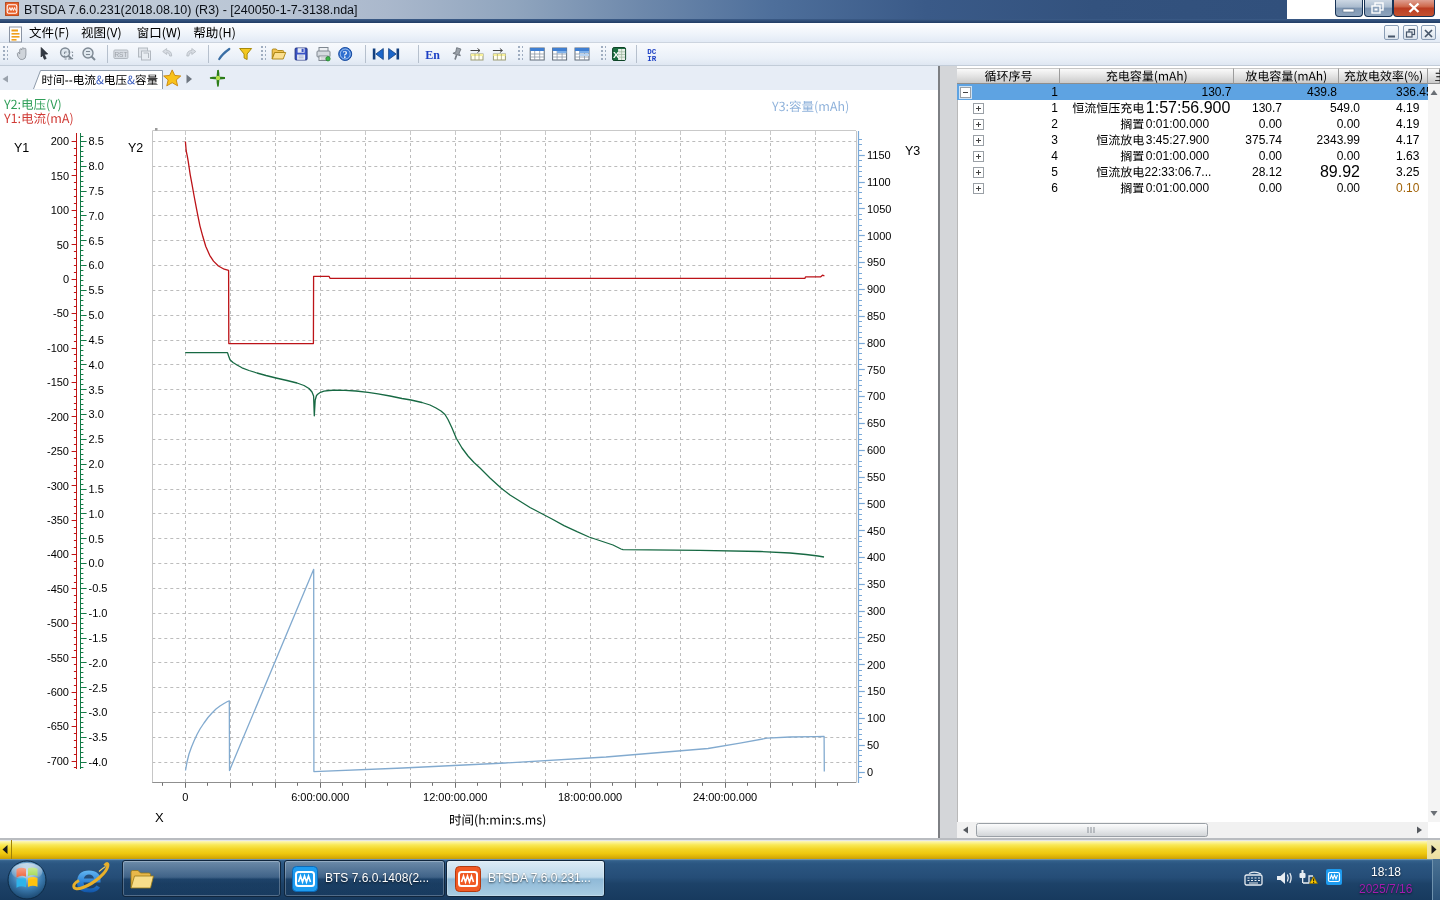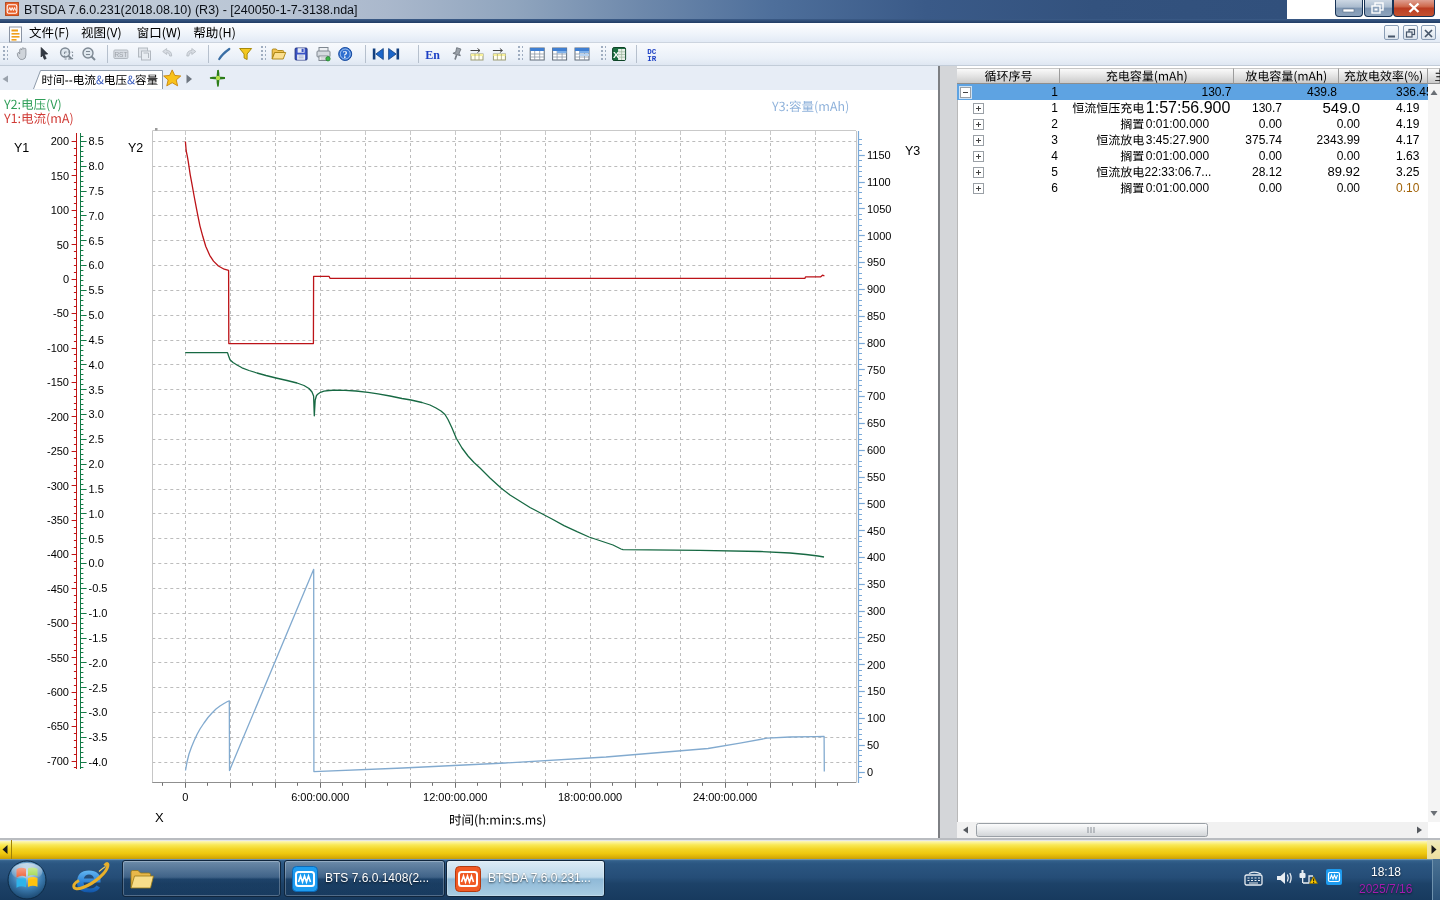--- a/index.html
+++ b/index.html
@@ -806,21 +806,21 @@
 <div class="abs" style="left:957px;top:84px;width:471px;height:16px;background:#5ea3e2"></div>
 <div class="pbox" style="left:959.5px;top:86.5px;box-shadow:0 0 0 1px #cfe2f4"></div>
 <div style="position:absolute;font-size:12px;color:#000;height:16px;line-height:16px;right:382px;top:84px;color:#000">1</div>
 <div style="position:absolute;font-size:12px;color:#000;height:16px;line-height:16px;right:208.5px;top:84px;color:#000">130.7</div>
 <div style="position:absolute;font-size:12px;color:#000;height:24px;line-height:16px;right:103px;top:84px;color:#000">439.8</div>
 <div style="position:absolute;font-size:12px;color:#000;height:16px;line-height:16px;left:1396px;top:84px;width:32px;overflow:hidden">336.454</div>
 <div class="pbox plus" style="left:972.5px;top:102.5px"></div>
 <div style="position:absolute;font-size:12px;color:#000;height:16px;line-height:16px;right:382px;top:100px;color:#000">1</div>
 <div style="position:absolute;font-size:16px;color:#000;height:16px;line-height:16px;left:1145.8px;top:100px">1:57:56.900</div>
 <div style="position:absolute;font-size:12px;color:#000;height:16px;line-height:16px;right:158px;top:100px;color:#000">130.7</div>
-<div style="position:absolute;font-size:15px;color:#000;height:16px;line-height:16px;right:80px;top:100px;color:#000">549.0</div>
+<div style="position:absolute;font-size:12px;color:#000;height:16px;line-height:16px;right:80px;top:100px;color:#000">549.0</div>
 <div style="position:absolute;font-size:12px;color:#000;height:16px;line-height:16px;left:1396px;top:100px;width:32px;overflow:hidden">4.19</div>
 <div class="pbox plus" style="left:972.5px;top:118.5px"></div>
 <div style="position:absolute;font-size:12px;color:#000;height:16px;line-height:16px;right:382px;top:116px;color:#000">2</div>
 <div style="position:absolute;font-size:12px;color:#000;height:16px;line-height:16px;left:1145.8px;top:116px">0:01:00.000</div>
 <div style="position:absolute;font-size:12px;color:#000;height:16px;line-height:16px;right:158px;top:116px;color:#000">0.00</div>
 <div style="position:absolute;font-size:12px;color:#000;height:16px;line-height:16px;right:80px;top:116px;color:#000">0.00</div>
 <div style="position:absolute;font-size:12px;color:#000;height:16px;line-height:16px;left:1396px;top:116px;width:32px;overflow:hidden">4.19</div>
 <div class="pbox plus" style="left:972.5px;top:134.5px"></div>
 <div style="position:absolute;font-size:12px;color:#000;height:16px;line-height:16px;right:382px;top:132px;color:#000">3</div>
 <div style="position:absolute;font-size:12px;color:#000;height:16px;line-height:16px;left:1145.8px;top:132px">3:45:27.900</div>
@@ -830,21 +830,21 @@
 <div class="pbox plus" style="left:972.5px;top:150.5px"></div>
 <div style="position:absolute;font-size:12px;color:#000;height:16px;line-height:16px;right:382px;top:148px;color:#000">4</div>
 <div style="position:absolute;font-size:12px;color:#000;height:16px;line-height:16px;left:1145.8px;top:148px">0:01:00.000</div>
 <div style="position:absolute;font-size:12px;color:#000;height:16px;line-height:16px;right:158px;top:148px;color:#000">0.00</div>
 <div style="position:absolute;font-size:12px;color:#000;height:16px;line-height:16px;right:80px;top:148px;color:#000">0.00</div>
 <div style="position:absolute;font-size:12px;color:#000;height:16px;line-height:16px;left:1396px;top:148px;width:32px;overflow:hidden">1.63</div>
 <div class="pbox plus" style="left:972.5px;top:166.5px"></div>
 <div style="position:absolute;font-size:12px;color:#000;height:16px;line-height:16px;right:382px;top:164px;color:#000">5</div>
 <div style="position:absolute;font-size:12px;color:#000;height:16px;line-height:16px;left:1144.6px;top:164px">22:33:06.7...</div>
 <div style="position:absolute;font-size:12px;color:#000;height:16px;line-height:16px;right:158px;top:164px;color:#000">28.12</div>
-<div style="position:absolute;font-size:13px;color:#000;height:16px;line-height:16px;right:80px;top:164px;color:#000">89.92</div>
+<div style="position:absolute;font-size:16px;color:#000;height:16px;line-height:16px;right:80px;top:164px;color:#000">89.92</div>
 <div style="position:absolute;font-size:12px;color:#000;height:16px;line-height:16px;left:1396px;top:164px;width:32px;overflow:hidden">3.25</div>
 <div class="pbox plus" style="left:972.5px;top:182.5px"></div>
 <div style="position:absolute;font-size:12px;color:#000;height:16px;line-height:16px;right:382px;top:180px;color:#000">6</div>
 <div style="position:absolute;font-size:12px;color:#000;height:16px;line-height:16px;left:1145.8px;top:180px">0:01:00.000</div>
 <div style="position:absolute;font-size:12px;color:#000;height:16px;line-height:16px;right:158px;top:180px;color:#000">0.00</div>
 <div style="position:absolute;font-size:12px;color:#000;height:16px;line-height:16px;right:80px;top:180px;color:#000">0.00</div>
 <div style="position:absolute;font-size:12px;color:#a16207;height:16px;line-height:16px;left:1396px;top:180px;width:32px;overflow:hidden">0.10</div>
 <div class="abs" style="left:1428px;top:84px;width:12px;height:738px;background:#f4f4f4"></div>
 <svg class="abs" style="left:1428px;top:84px" width="12" height="738">
     <path d="M6 6 L9.5 11 L2.5 11 Z" fill="#6a6f75"></path>

